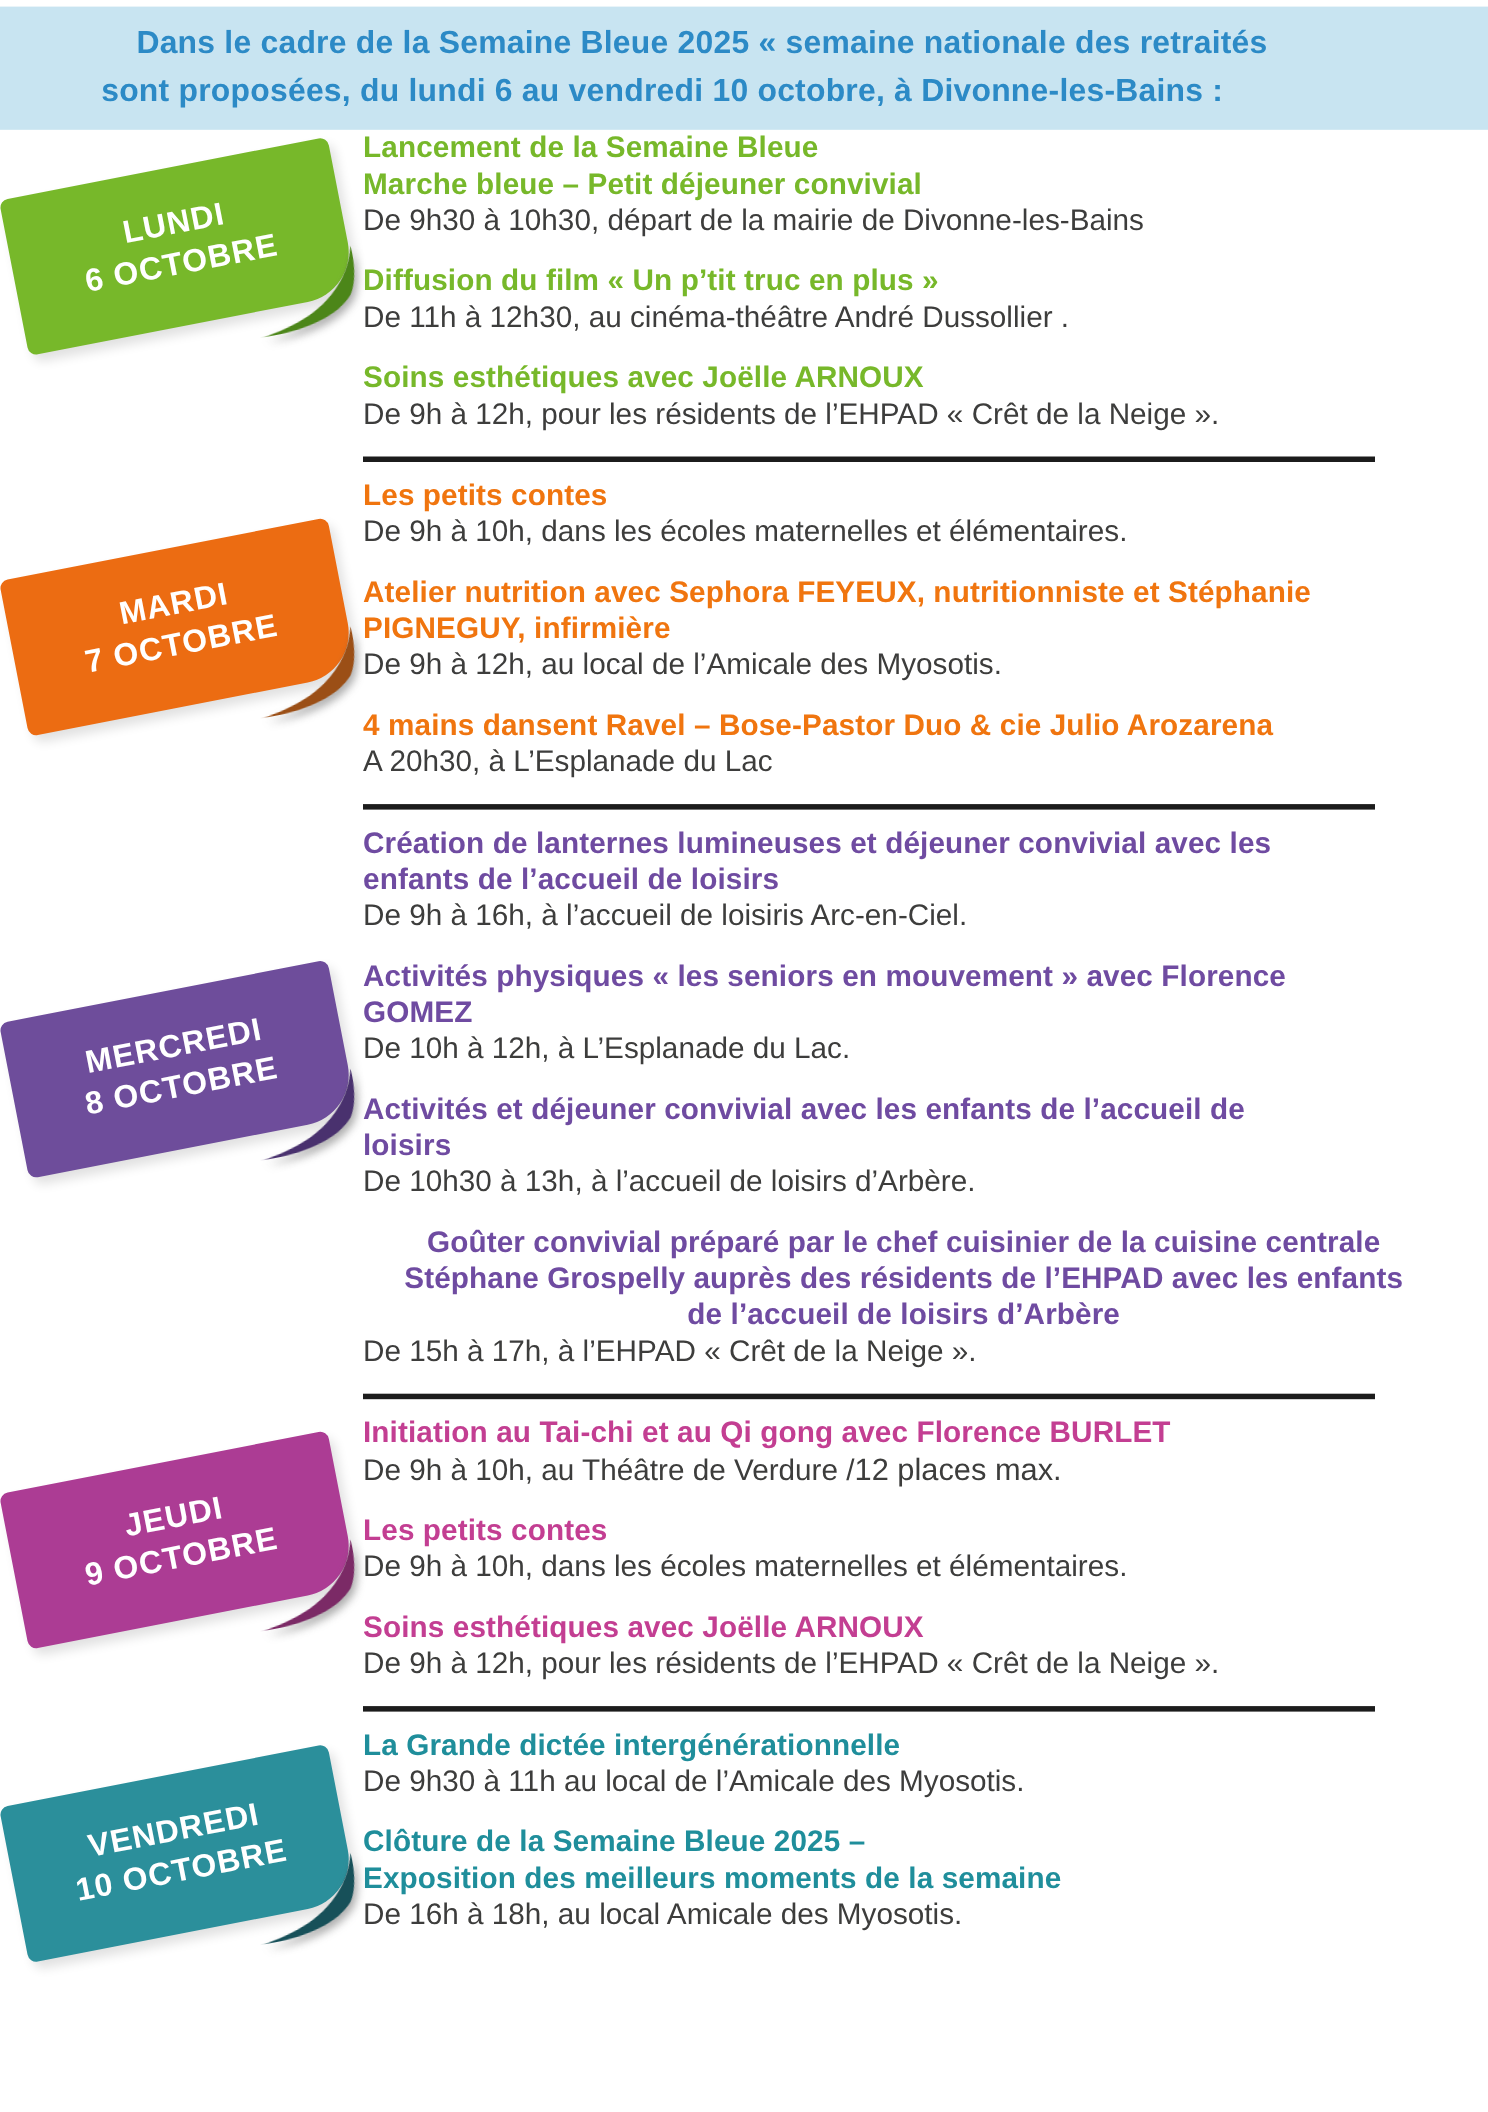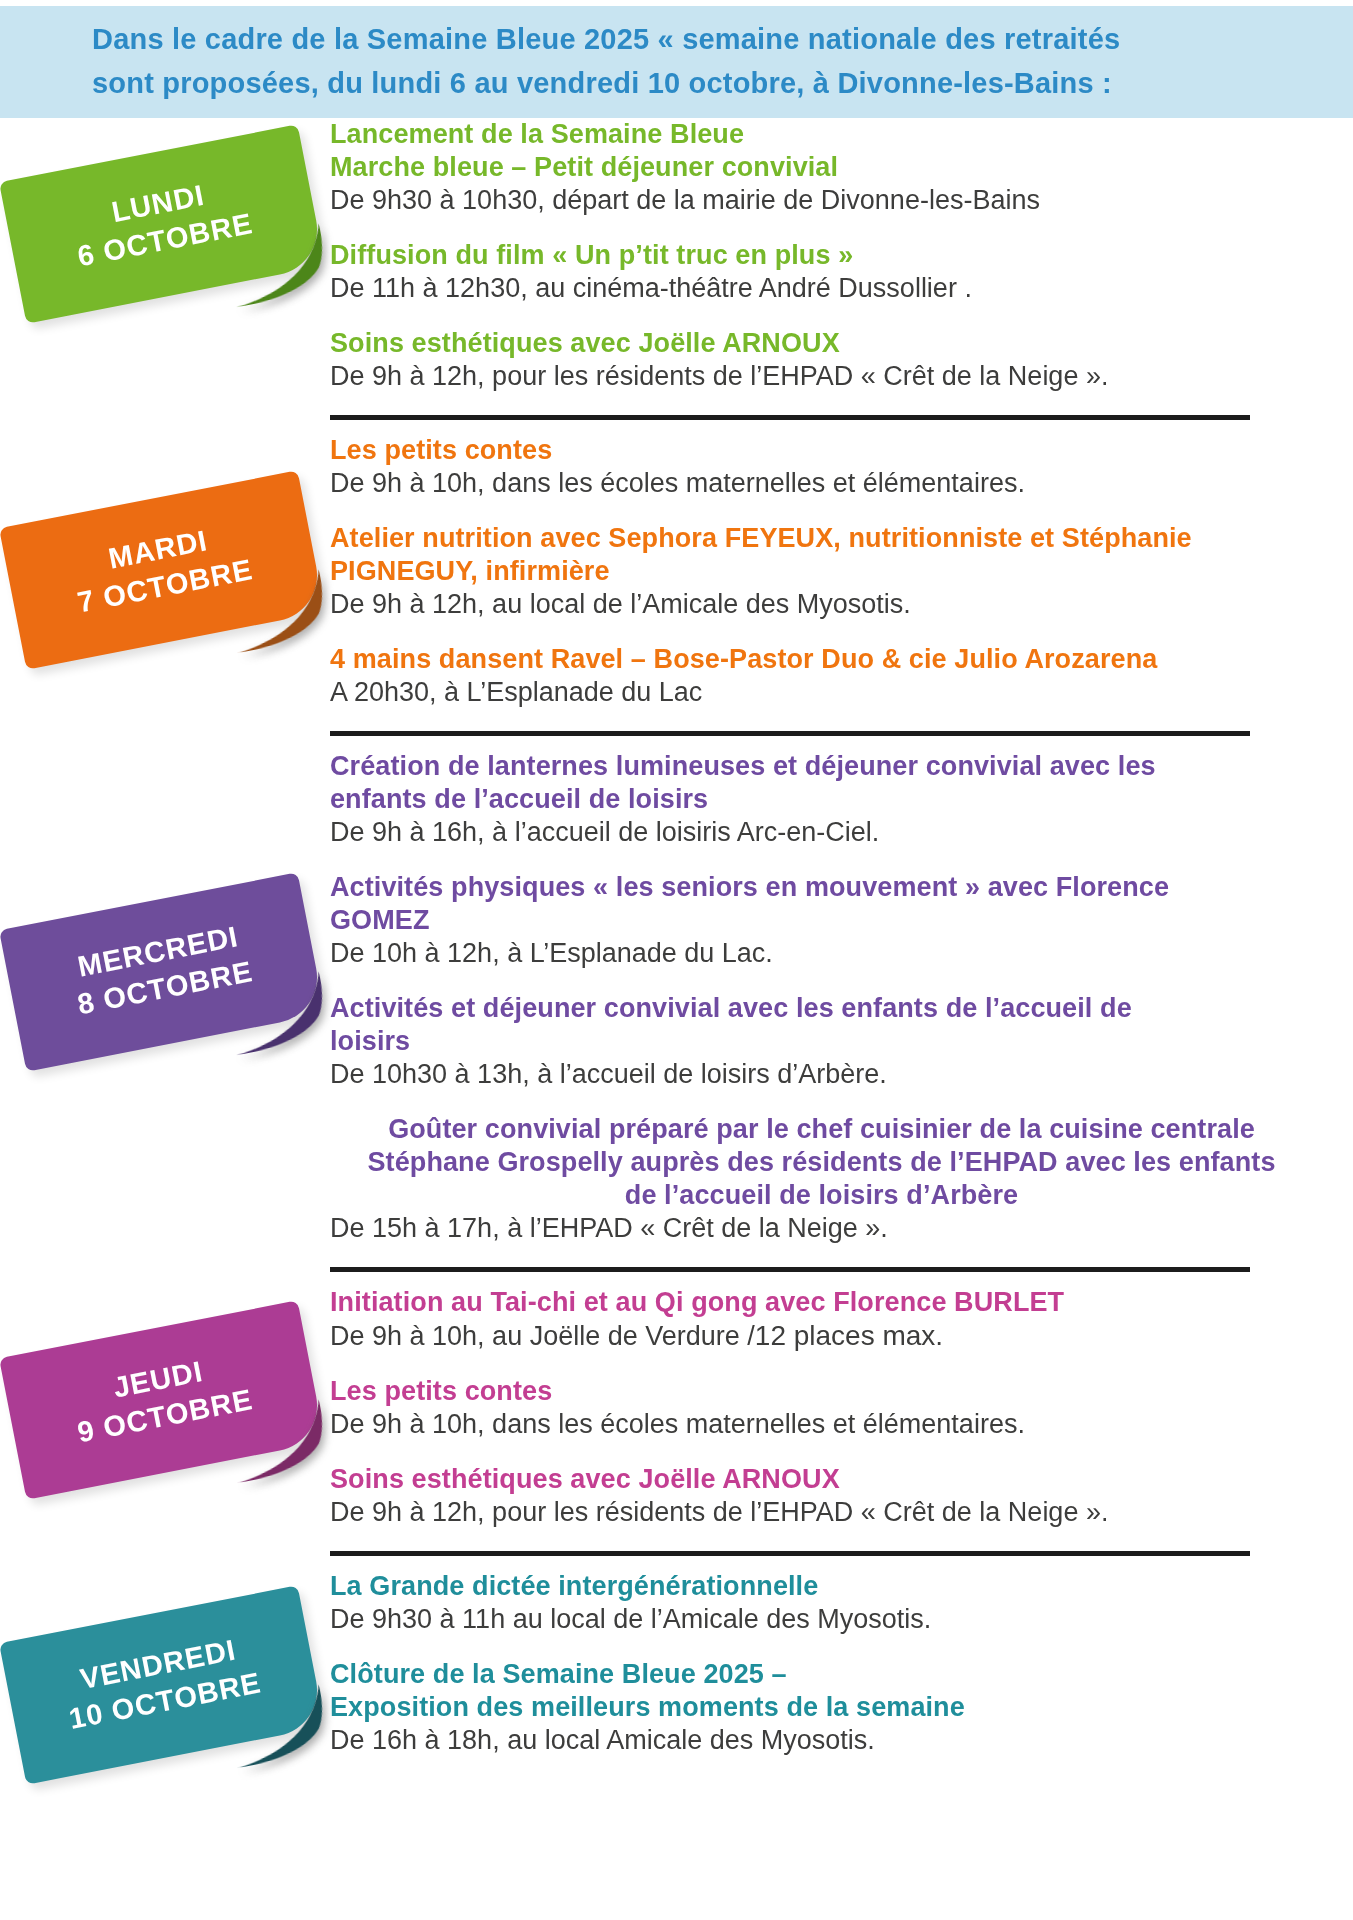--- a/index.html
+++ b/index.html
@@ -96,21 +96,21 @@
   .ribbon-0 { top: -52px; }
   .ribbon-1 { top: -22px; }
   .ribbon-2 { top: -46px; }
   .ribbon-3 { top: -28px; }
   .ribbon-4 { top: 10px; }
 </style>
 </head>
 <body>
 
 <header class="header" style="background-color: rgb(200, 228, 241);">
-  <div class="hline" style="color: rgb(44, 138, 198);">Dans le cadre de la Semaine Bleue 2025 « semaine nationale des retraités</div>
+  <div class="hline" style="color: rgb(44, 138, 198); margin-left: 32px;">Dans le cadre de la Semaine Bleue 2025 « semaine nationale des retraités</div>
   <div class="hline" style="color: rgb(44, 138, 198);">sont proposées, du lundi 6 au vendredi 10 octobre, à Divonne-les-Bains :</div>
 </header>
 
 <main>
 
   <section class="day day-0">
     <div class="ribbon-col">
       <div class="ribbon ribbon-0" style="background-color: rgb(119, 184, 42);">
         <span class="rb-day">LUNDI</span>
         <span class="rb-date">6 OCTOBRE</span>
@@ -208,21 +208,21 @@
         <span class="rb-date">9 OCTOBRE</span>
         <svg class="curl" viewBox="0 0 100 70" aria-hidden="true">
           <path d="M96 2 C90 26 72 46 44 57 C28 63 12 66 3 66 C38 68 72 62 88 44 C95 34 97 16 96 2 Z" style="fill: rgb(123, 42, 102);"></path>
         </svg>
       </div>
     </div>
     <div class="content">
       <div class="event">
         <div class="event-title" style="color: rgb(195, 62, 146);">Initiation au Tai-chi et au Qi gong avec Florence BURLET</div>
         <div class="event-body">
-          <span>De 9h à 10h, au Joëlle de Verdure /</span><span class="small">12 places max.</span>
+          <span>De 9h à 10h, au Théâtre de Verdure /</span><span class="small">12 places max.</span>
         </div>
       </div>
       <div class="event">
         <div class="event-title" style="color: rgb(195, 62, 146);">Les petits contes</div>
         <div class="event-body">De 9h à 10h, dans les écoles maternelles et élémentaires.</div>
       </div>
       <div class="event">
         <div class="event-title" style="color: rgb(195, 62, 146);">Soins esthétiques avec Joëlle ARNOUX</div>
         <div class="event-body">De 9h à 12h, pour les résidents de l’EHPAD « Crêt de la Neige ».</div>
       </div>

